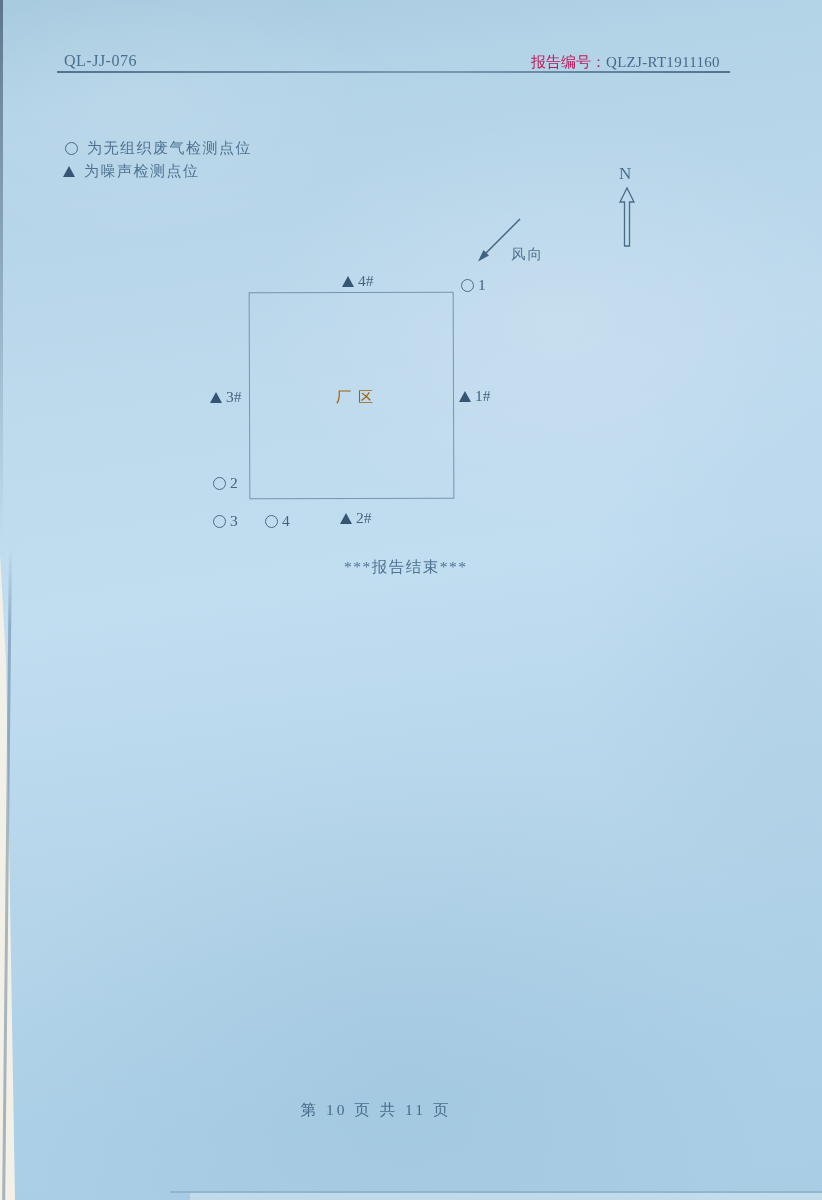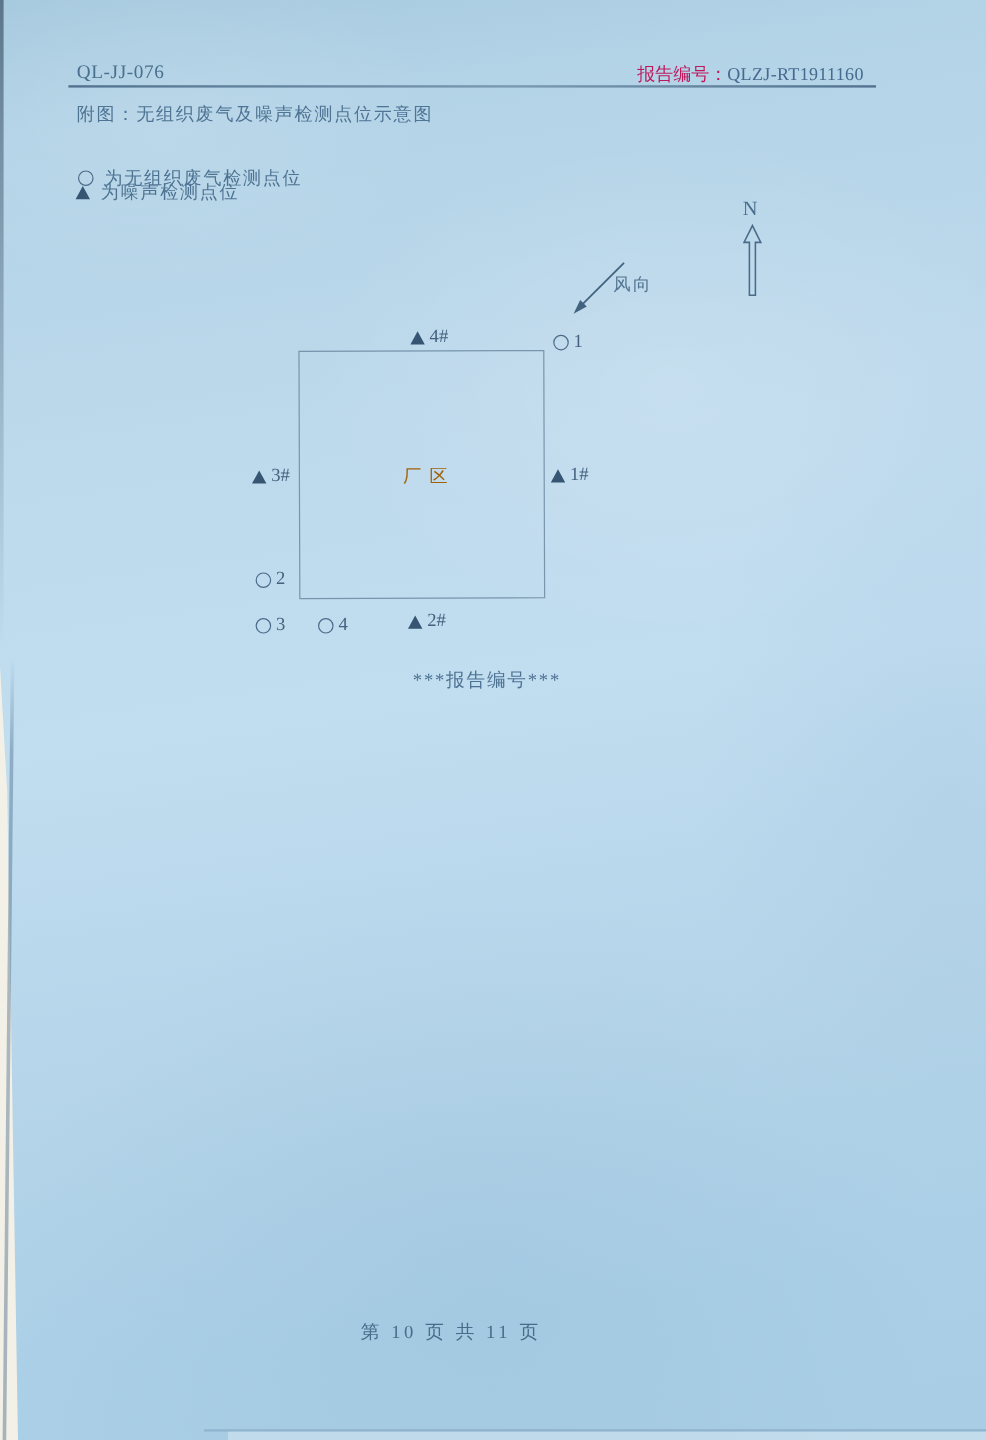--- a/index.html
+++ b/index.html
@@ -42,29 +42,29 @@
   .doc-code{position:absolute;left:64px;top:52px;font-size:16px;letter-spacing:.5px;color:#49708f;}
   .report-line{position:absolute;left:531px;top:53px;font-size:15px;white-space:nowrap;}
   .report-label{color:#be185d;}
   .report-number{color:#456a8e;letter-spacing:.3px;margin-top:14px;}
   .header-rule{position:absolute;left:57px;top:71px;width:673px;height:2px;
     background:linear-gradient(90deg, rgba(65,98,128,.85), rgba(65,98,128,.5) 55%, rgba(65,98,128,.85));}
   .figure-caption{position:absolute;left:64px;top:86px;font-size:15px;letter-spacing:1.5px;color:#4f7494;}
   
   .legend-item{position:absolute;display:flex;align-items:center;gap:9px;}
   .legend-item.gas{left:65px;top:139px;}
-  .legend-item.noise{left:63px;top:151px;}
+  .legend-item.noise{left:63px;top:162px;}
   .legend-label{font-size:15px;letter-spacing:1.5px;color:#4e7392;}
   .marker-circle{width:11px;height:11px;border:1.5px solid #4a6b89;border-radius:50%;background:transparent;flex:0 0 auto;}
   .marker-tri{width:0;height:0;border-left:6.5px solid transparent;border-right:6.5px solid transparent;border-bottom:11px solid #365572;flex:0 0 auto;}
   
   .north-label{position:absolute;left:619px;top:164px;font-size:17px;color:#4a6e8d;letter-spacing:1px;}
   .north-arrow{position:absolute;left:614px;top:186px;}
   .wind-arrow{position:absolute;left:470px;top:212px;}
-  .wind-label{position:absolute;left:511px;top:228px;font-size:14.5px;letter-spacing:2px;color:#51738f;}
+  .wind-label{position:absolute;left:511px;top:245px;font-size:14.5px;letter-spacing:2px;color:#51738f;}
   
   .factory-box{position:absolute;left:249px;top:292px;width:203px;height:205px;
     border:1.3px solid rgba(95,125,150,.75);transform:rotate(-.2deg);}
   .factory-label{position:absolute;left:336px;top:388px;font-size:15px;letter-spacing:7px;color:#a16207;}
   .point{position:absolute;display:flex;align-items:center;gap:4px;font-size:15.5px;color:#44627f;}
   .pt-t4{left:342px;top:272px;}
   .pt-c1{left:461px;top:276px;}
   .pt-t3{left:210px;top:388px;}
   .pt-t1{left:459px;top:387px;}
   .pt-c2{left:213px;top:474px;}
@@ -85,21 +85,20 @@
   <div class="edge-dark-top"></div>
   <div class="edge-line-bottom"></div>
   <div class="bottom-edge-line"></div>
   <div class="bottom-edge-light"></div>
 
   <div class="doc-code">QL-JJ-076</div>
   <div class="report-line">
     <span class="report-label">报告编号：</span><span class="report-number">QLZJ-RT1911160</span>
   </div>
   <div class="header-rule"></div>
-  <div class="figure-caption">附图：无组织废气及噪声检测点位示意图</div>
 
   <div class="legend-item gas">
     <span class="marker-circle"></span>
     <span class="legend-label">为无组织废气检测点位</span>
   </div>
   <div class="legend-item noise">
     <span class="marker-tri"></span>
     <span class="legend-label">为噪声检测点位</span>
   </div>
 
@@ -142,16 +141,16 @@
   </div>
   <div class="point pt-c4">
     <span class="marker-circle"></span>
     <span>4</span>
   </div>
   <div class="point pt-t2">
     <span class="marker-tri"></span>
     <span>2#</span>
   </div>
 
-  <div class="end-text">***报告编号***</div>
+  <div class="end-text">***报告结束***</div>
   <div class="page-footer">第 10 页  共 11 页</div>
 
 </div>
 
 </body></html>

